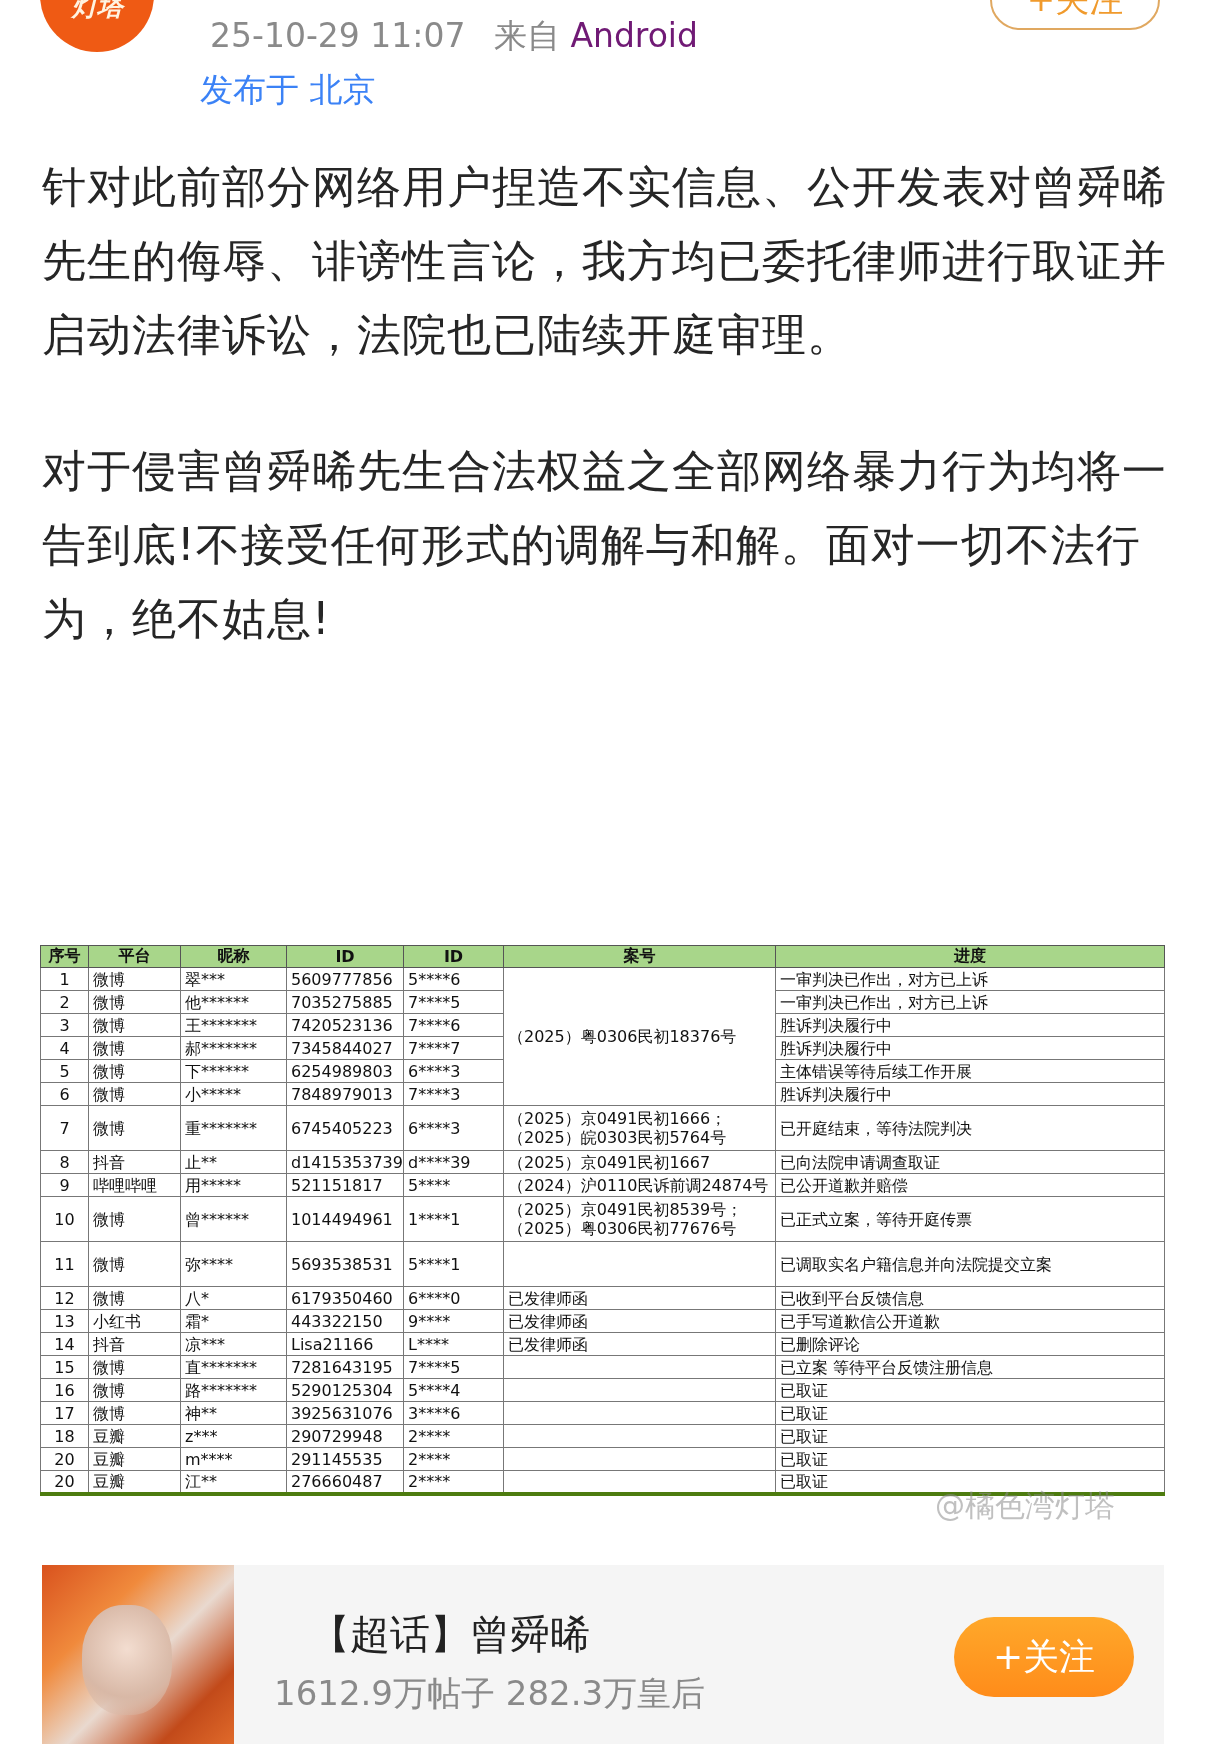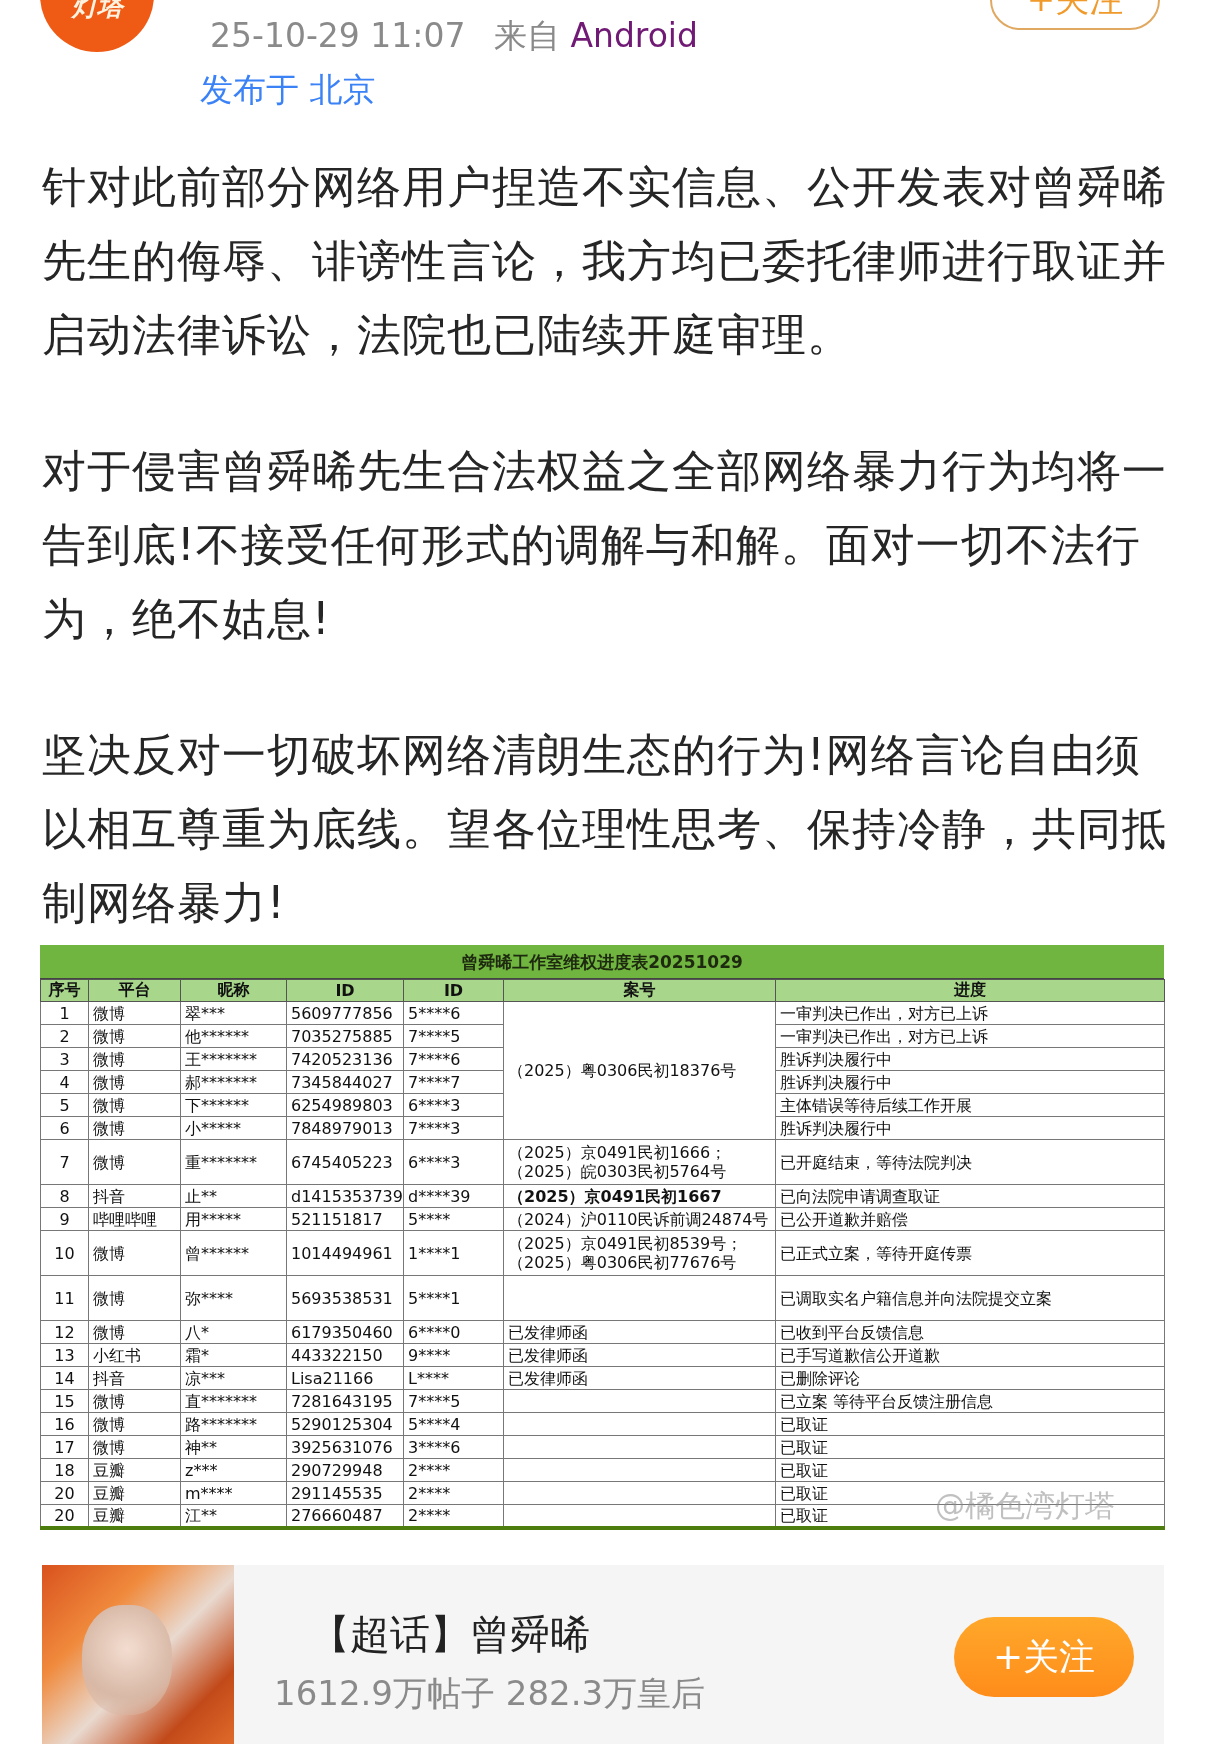--- a/index.html
+++ b/index.html
@@ -56,25 +56,23 @@
   <span class="from">来自</span>
   <span class="src">Android</span>
 </div>
 <div class="loc-line">发布于 北京</div>
 
 <div class="follow-top">+关注</div>
 
 <div class="post-body">
   <p>针对此前部分网络用户捏造不实信息、公开发表对曾舜晞先生的侮辱、诽谤性言论，我方均已委托律师进行取证并启动法律诉讼，法院也已陆续开庭审理。</p>
   <p>对于侵害曾舜晞先生合法权益之全部网络暴力行为均将一告到底!不接受任何形式的调解与和解。面对一切不法行为，绝不姑息!</p>
-  <p>坚决反对一切破坏网络清朗生态的行为!网络言论自由须以相互尊重为底线。望各位理性思考、保持冷静，共同抵制网络暴力!</p>
 </div>
 
 <div class="table-wrap">
-  <div class="table-title">曾舜晞工作室维权进度表20251029</div>
   <table>
     <colgroup>
       <col style="width:48px">
         <col style="width:92px">
         <col style="width:106px">
         <col style="width:117px">
       <col style="width:100px">
         <col style="width:272px">
         <col style="width:389px">
     </colgroup>
@@ -148,21 +146,21 @@
           <td class="multi" style="white-space: pre-line;">（2025）京0491民初1666；
 （2025）皖0303民初5764号</td>
           <td class="multi">已开庭结束，等待法院判决</td>
         </tr>
         <tr>
           <td class="seq">8</td>
           <td>抖音</td>
           <td>止**</td>
           <td>d1415353739</td>
           <td>d****39</td>
-          <td class="multi" style="white-space: pre-line; font-weight: bold;">（2025）京0491民初1667</td>
+          <td class="multi" style="white-space: pre-line;">（2025）京0491民初1667</td>
           <td class="multi">已向法院申请调查取证</td>
         </tr>
         <tr>
           <td class="seq">9</td>
           <td>哔哩哔哩</td>
           <td>用*****</td>
           <td>521151817</td>
           <td>5****</td>
           <td class="multi" style="white-space: pre-line;">（2024）沪0110民诉前调24874号</td>
           <td class="multi">已公开道歉并赔偿</td>

